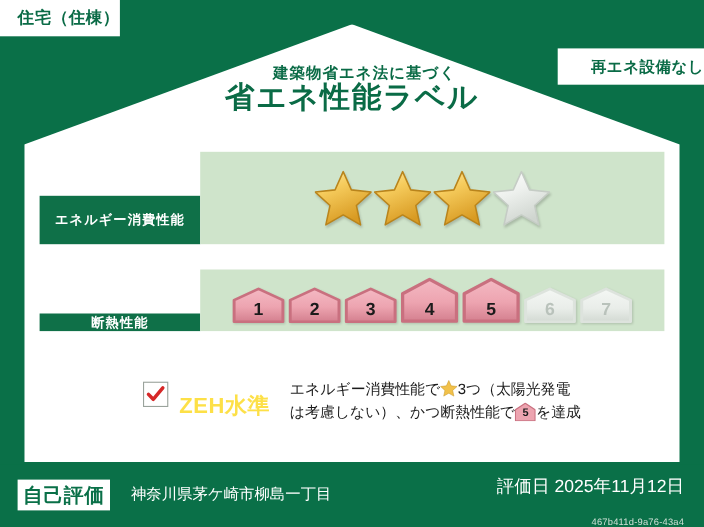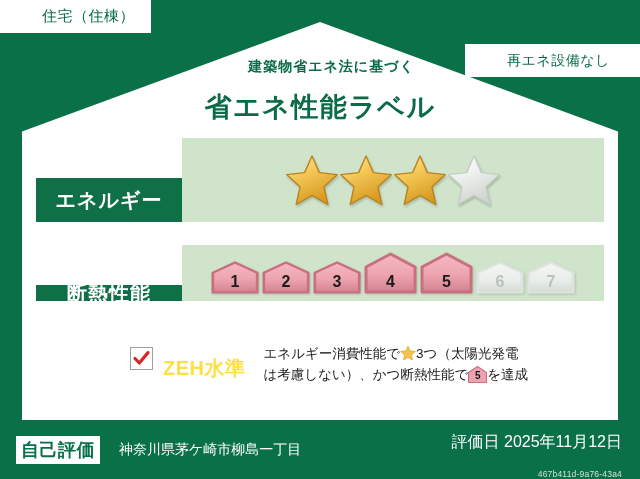--- a/index.html
+++ b/index.html
@@ -23,25 +23,24 @@
     width:596px; height:398px;
     background:#ffffff;
     clip-path:polygon(0% 27.5%, 50% 0%, 100% 27.5%, 100% 100%, 0% 100%);
   }
 
   
   .corner-badge{
     position:absolute;
     background:#ffffff;
     color:#0a6b46;
-    font-weight:normal;
-    display:flex;align-items:center;justify-content:flex-start;
+    font-weight:bold;
+    display:flex;align-items:center;justify-content:flex-end;
     letter-spacing:.5px;
     white-space:nowrap;
-    padding-left:42px;
   }
   .badge-left{
     left:0;top:0;
     width:109px;height:33px;
     font-size:15px;
   }
   .badge-right{
     right:0;top:0;
     width:133px;height:33px;
     font-size:14px;
@@ -54,21 +53,21 @@
     left:0;right:0;top:58px;
     text-align:center;
     color:#0a6b46;
     font-size:14px;
     font-weight:bold;
     letter-spacing:1px;
     padding-left:23px;
   }
   .title-main{
     position:absolute;
-    left:0;right:0;top:89px;
+    left:0;right:0;top:70px;
     text-align:center;
     color:#0a6b46;
     font-size:27px;
     font-weight:bold;
     letter-spacing:1.5px;
   }
 
   
   .row{
     position:absolute;
@@ -77,21 +76,21 @@
     display:flex;
     align-items:stretch;
   }
   .row-energy{ top:138px; height:84px; }
   .row-insul { top:245px; height:56px; }
 
   .row-key{
     background:#0f7048;
     color:#ffffff;
     font-weight:bold;
-    font-size:20px;
+    font-size:12px;
     display:flex;
     flex-direction:row;
     align-items:center;
     justify-content:center;
     line-height:1.35;
     letter-spacing:1px;
     flex:0 0 146px;
     box-sizing:border-box;
     margin-top:40px;
   }
@@ -237,20 +236,21 @@
   <div class="corner-badge badge-right">
     <span>再エネ設備なし</span>
   </div>
 
   <div class="title-sub">建築物省エネ法に基づく</div>
   <div class="title-main">省エネ性能ラベル</div>
 
   <div class="row row-energy">
     <div class="row-key">
       <span>エネルギー</span>
+      <span>消費性能</span>
     </div>
     <div class="row-val">
       <div class="stars" id="stars-container">
           <svg class="star" viewBox="0 0 52 52">
             <defs>
               <linearGradient id="sg0" x1="0" y1="0" x2="0.45" y2="1">
                 <stop offset="0%" stop-color="#fdeaa8"></stop>
                 <stop offset="38%" stop-color="#f6cc5d"></stop>
                 <stop offset="100%" stop-color="#d89a22"></stop>
               </linearGradient>

